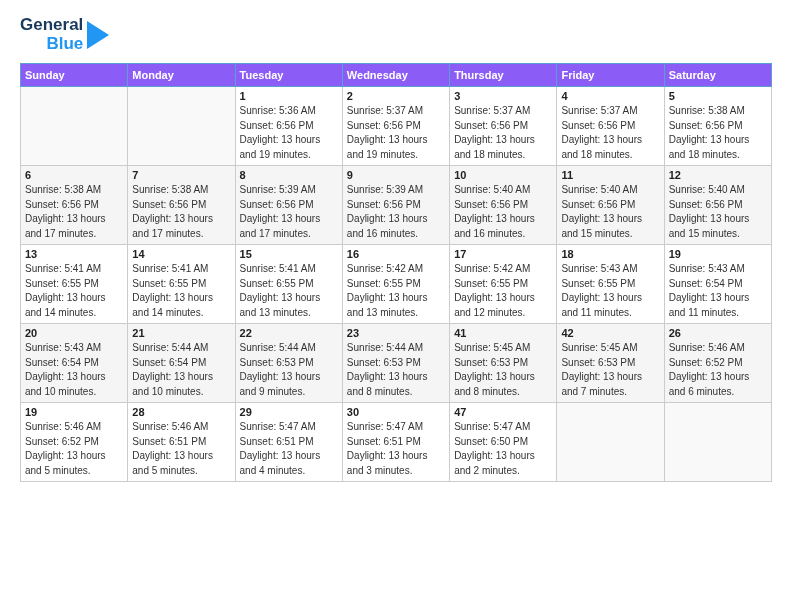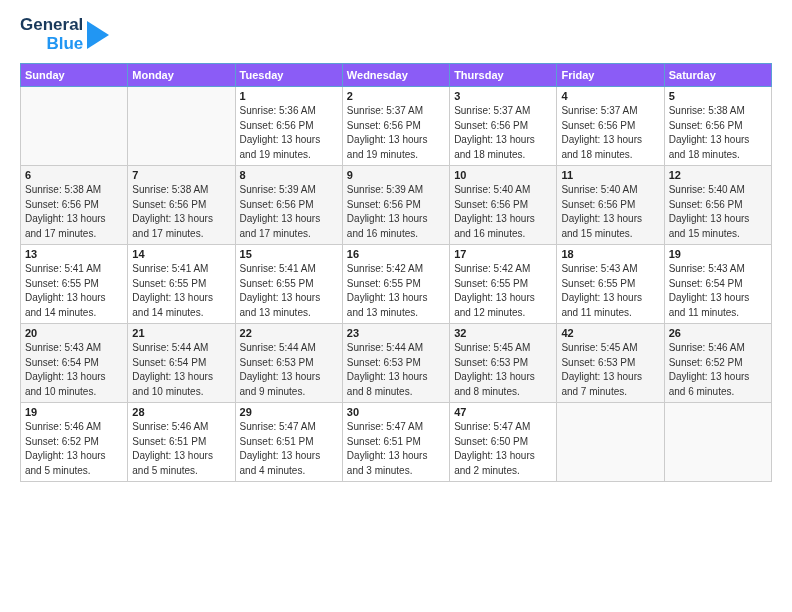--- a/index.html
+++ b/index.html
@@ -280,21 +280,21 @@
 and 9 minutes.</div>
           </td>
           <td>
             <span class="day-num">23</span>
             <div class="cell-info" style="white-space: pre-line;">Sunrise: 5:44 AM
 Sunset: 6:53 PM
 Daylight: 13 hours
 and 8 minutes.</div>
           </td>
           <td>
-            <span class="day-num">32</span>
+            <span class="day-num">41</span>
             <div class="cell-info" style="white-space: pre-line;">Sunrise: 5:45 AM
 Sunset: 6:53 PM
 Daylight: 13 hours
 and 8 minutes.</div>
           </td>
           <td>
             <span class="day-num">42</span>
             <div class="cell-info" style="white-space: pre-line;">Sunrise: 5:45 AM
 Sunset: 6:53 PM
 Daylight: 13 hours

